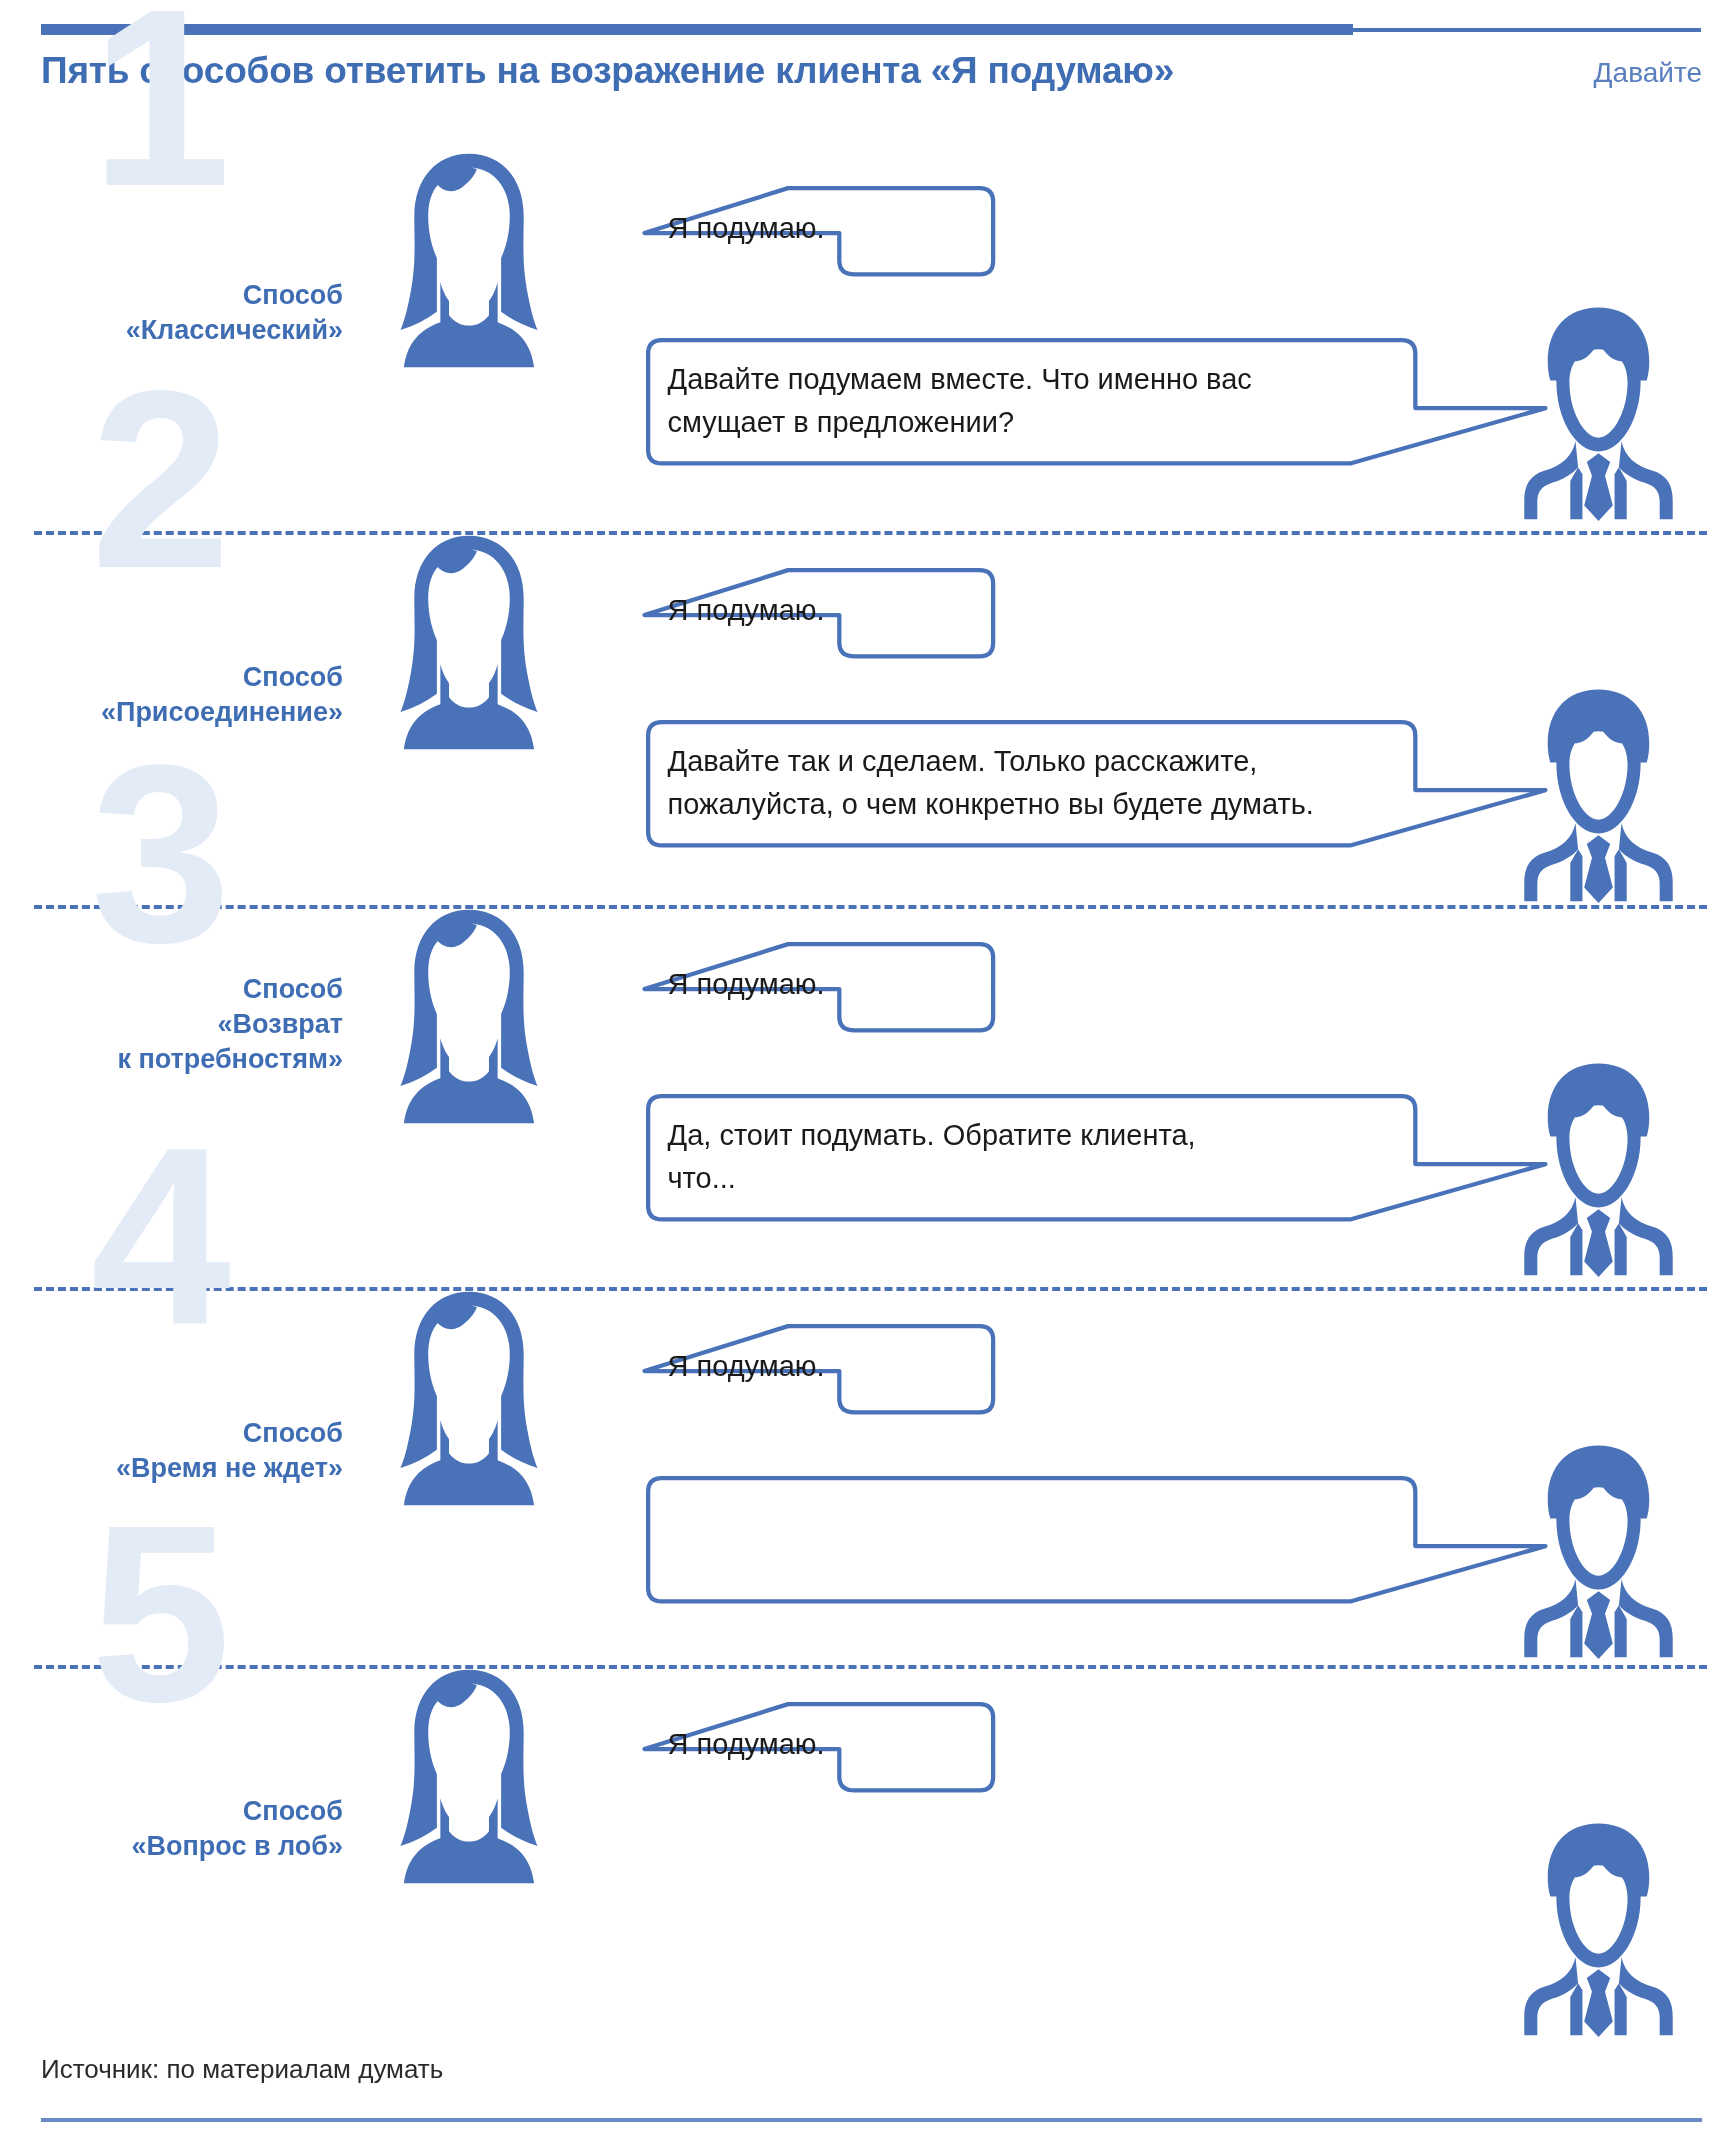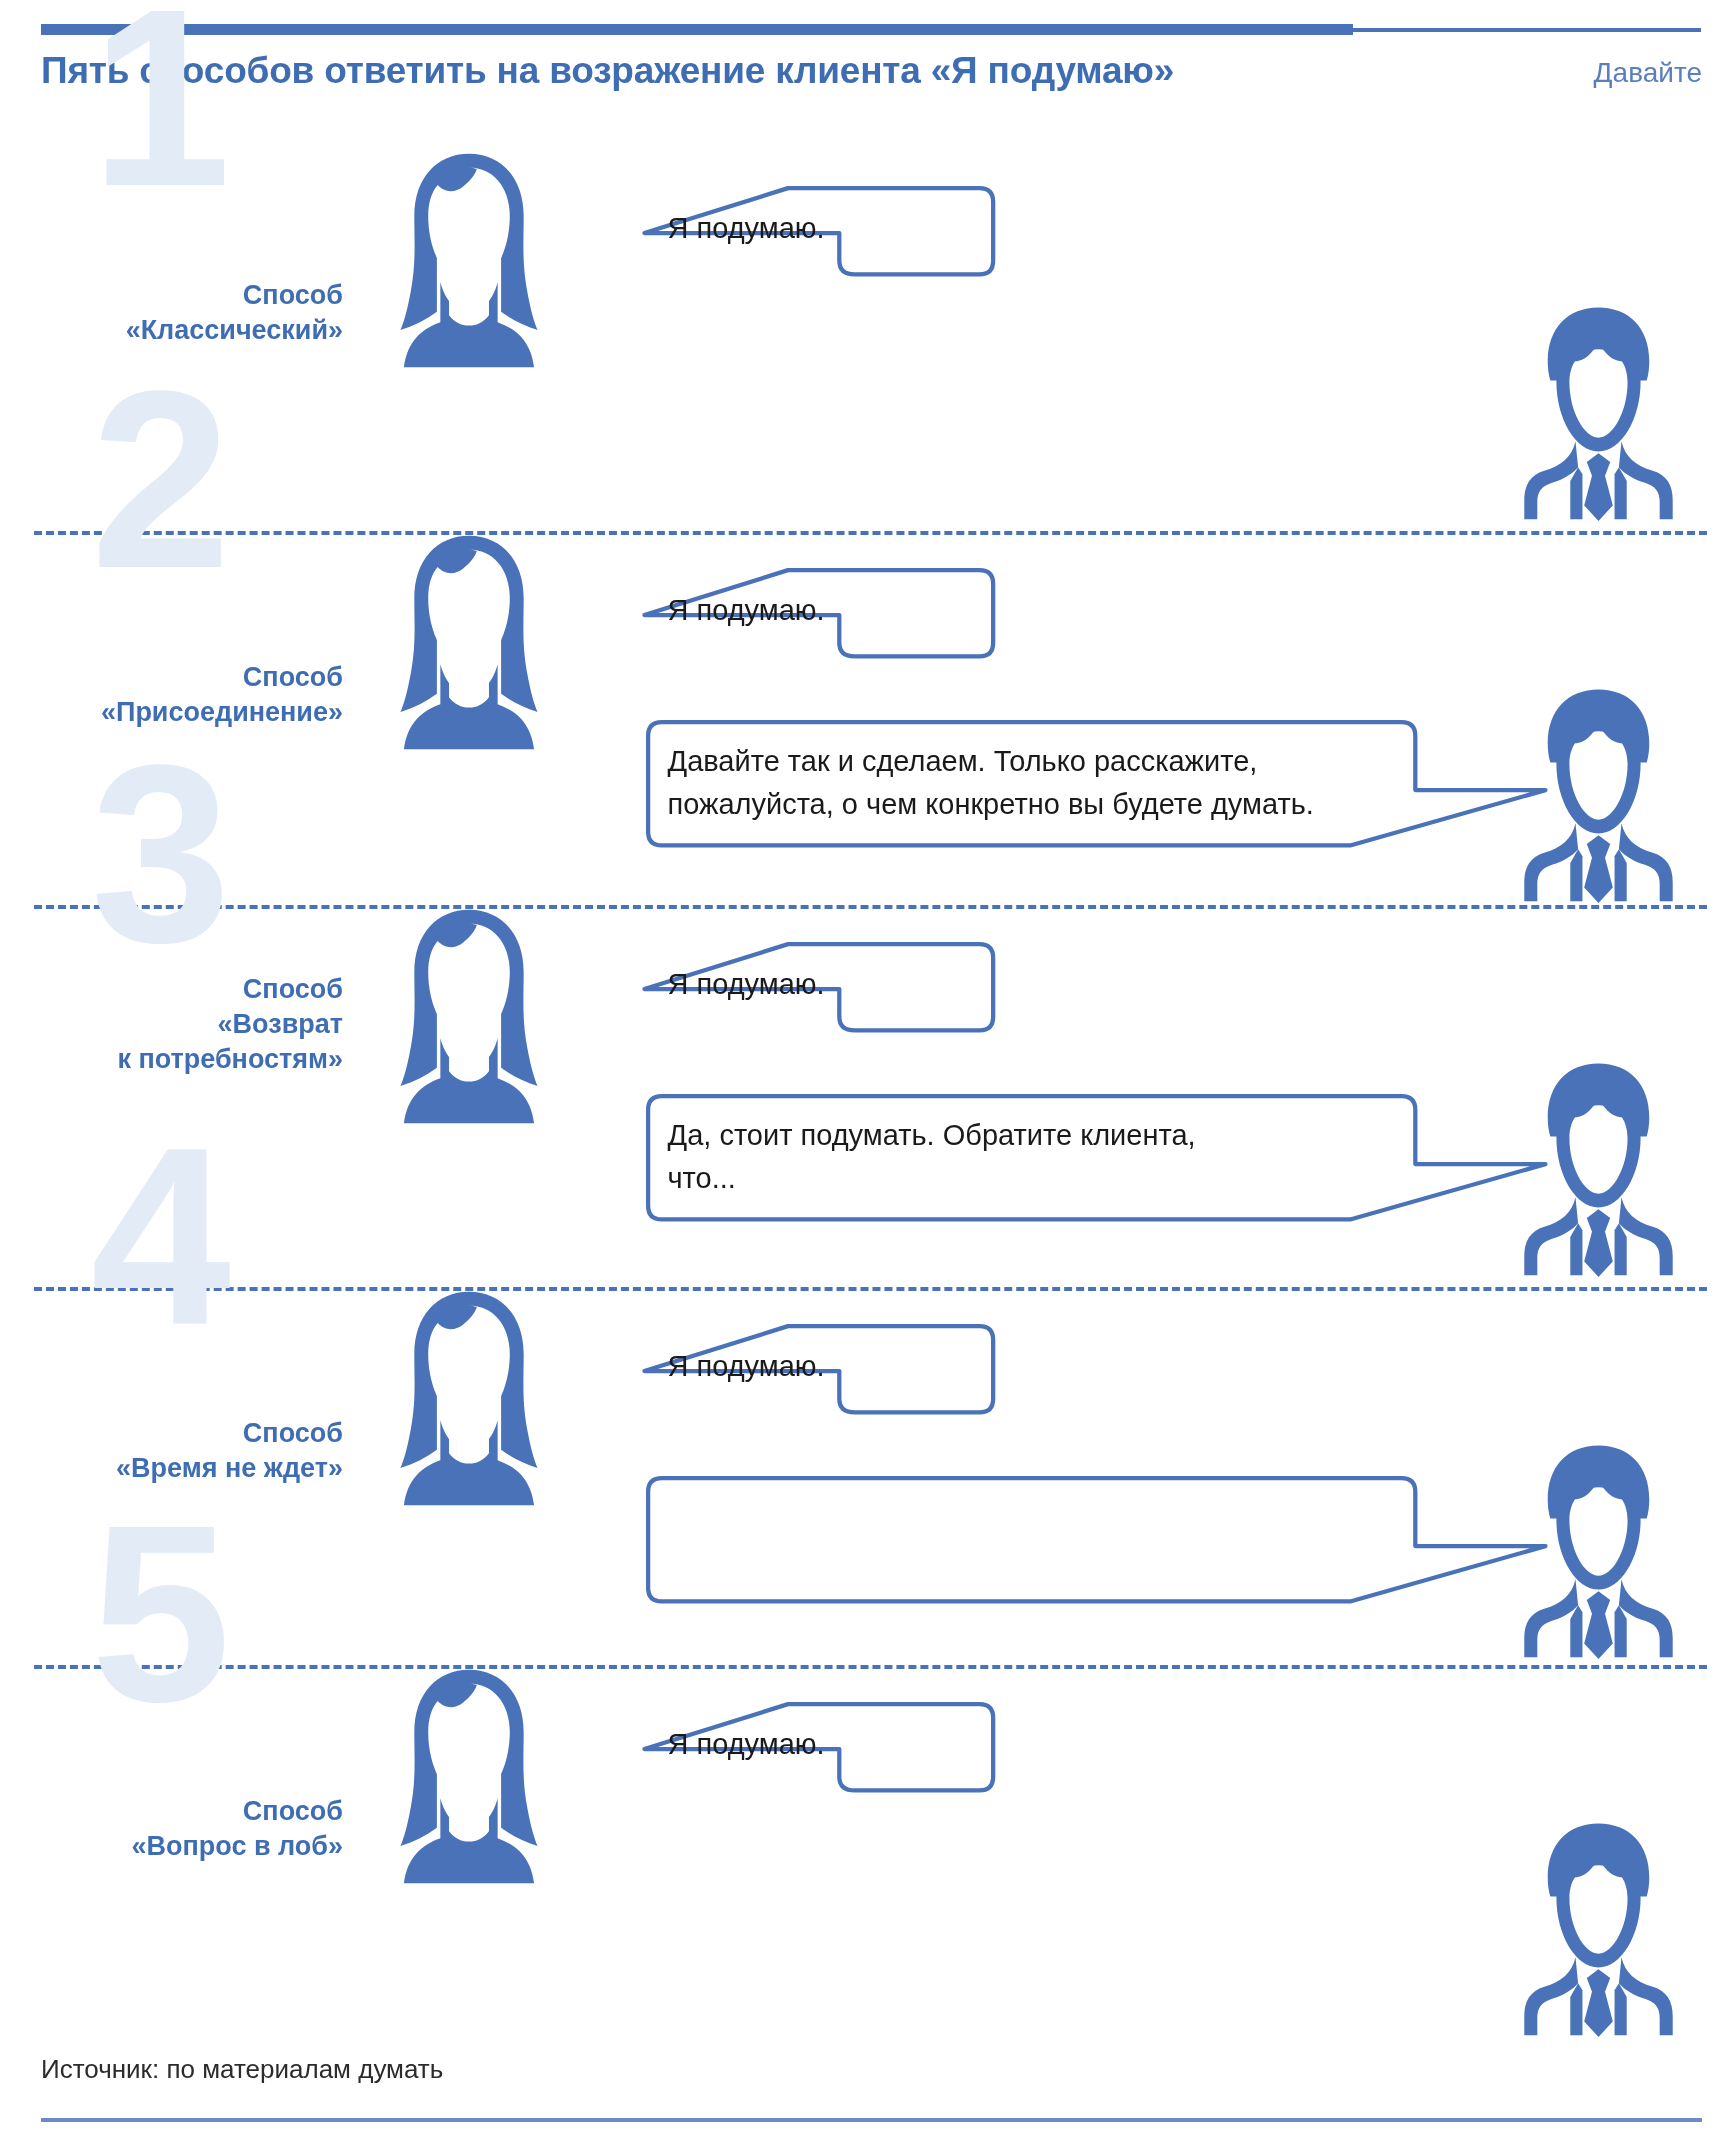--- a/index.html
+++ b/index.html
@@ -251,20 +251,38 @@
     Q 258 103 242 103
     L 96 103
     Q 78 103 78 87
     L 78 54.6
     L -150 54.6
     Z" fill="#ffffff" stroke="#4a72b8" stroke-width="5" stroke-linejoin="round"></path>
           </svg>
       <div class="bubble-text" style="left:29.5px; top:24px; width:200px">Я подумаю.</div>
     </div>
 
+    <div class="bubble" style="left:630px; top:335px; width:782px; height:129px">
+      <svg width="921" height="137" viewBox="-4 -4 1064 160">
+            <path d="
+    M 18 2
+    L 882 2
+    Q 898 2 898 18
+    L 898 81.4
+    L 1050 81.4
+    L 822 146
+    L 18 146
+    Q 2 146 2 130
+    L 2 18
+    Q 2 2 18 2
+    Z" fill="#ffffff" stroke="#4a72b8" stroke-width="5" stroke-linejoin="round"></path>
+          </svg>
+      <div class="bubble-text" style="left:29.5px; top:22.6px; width:739px">Давайте подумаем вместе. Что именно вас
+смущает в предложении?</div>
+    </div>
   </div>
       <div class="row" style="top: 382px; height: 382px;">
     <div class="divider" style="top:149px"></div>
 
     <div class="label-col">
       <div class="big-number" style="top:0px">2</div>
       <div class="method-label" style="top:278px">Способ
 «Присоединение»</div>
     </div>
 

